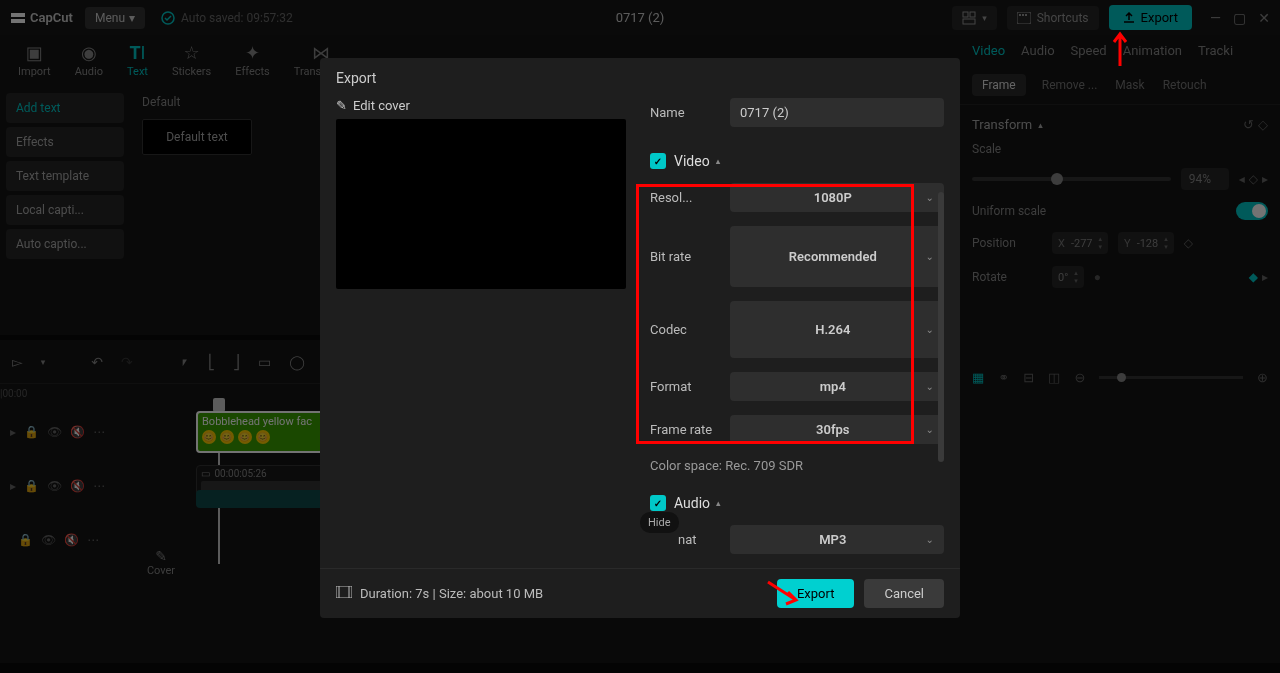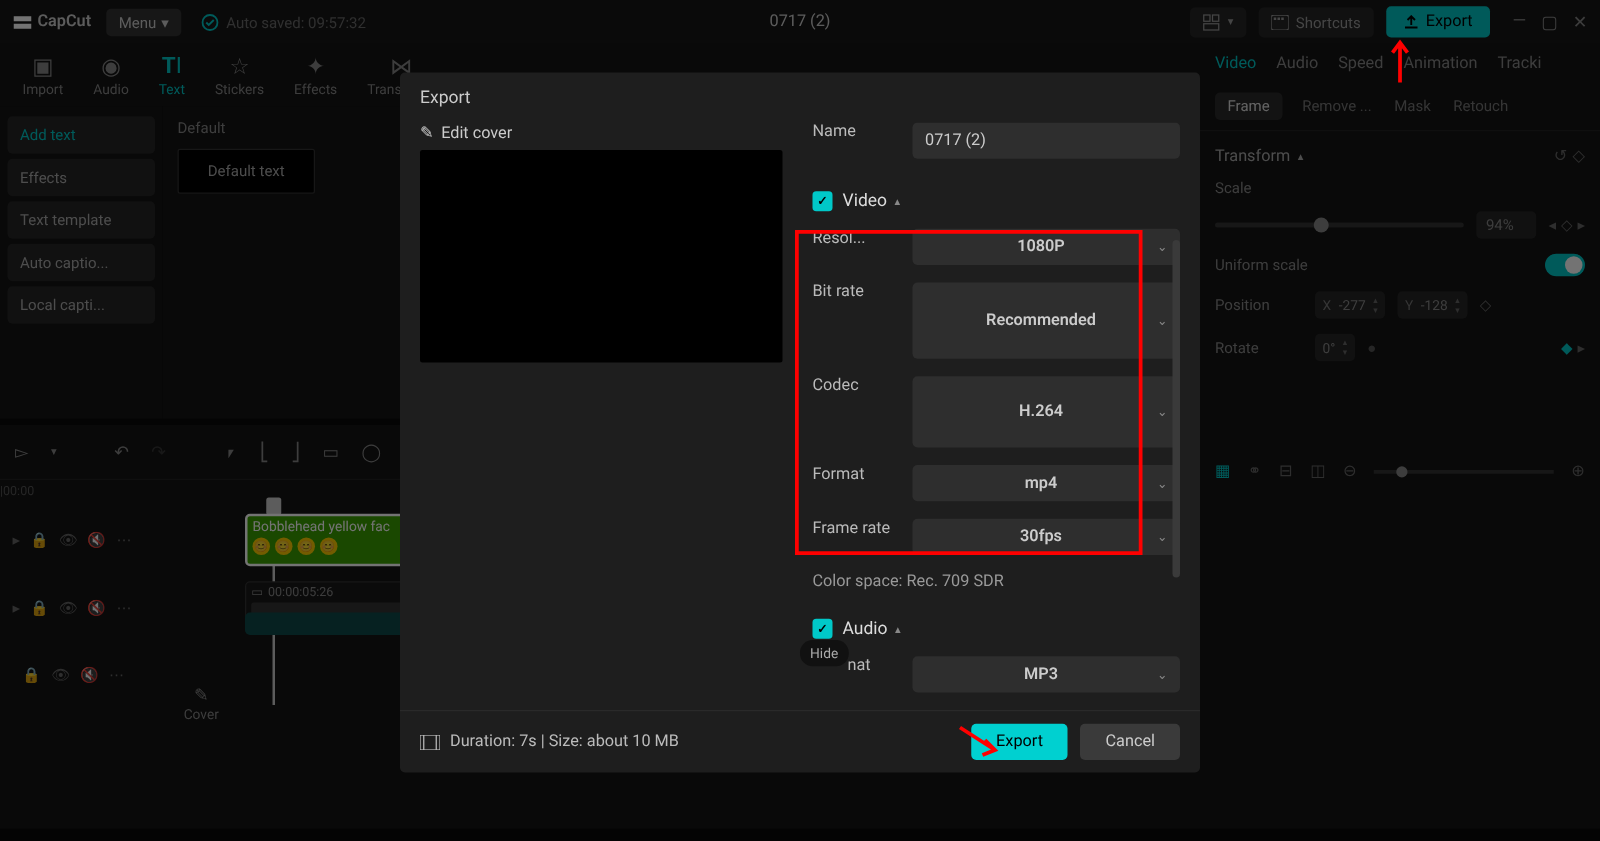--- a/index.html
+++ b/index.html
@@ -83,34 +83,34 @@
 .dim-overlay { position: absolute; inset: 0; background: rgba(0,0,0,0.55); z-index: 50; }
 
 
 .modal { position: absolute; left: 320px; top: 58px; width: 640px; height: 560px; background: #1e1e1e; z-index: 100; border-radius: 4px; display: flex; flex-direction: column; }
 .modal-header { padding: 12px 16px; color: #ccc; font-size: 14px; }
 .modal-body { display: flex; flex: 1; padding: 0 16px; gap: 24px; overflow: hidden; }
 .preview-col { width: 290px; }
 .edit-cover { color: #ccc; font-size: 13px; display: flex; align-items: center; gap: 6px; margin-bottom: 6px; cursor: pointer; }
 .preview-box { width: 100%; height: 170px; background: #000; border-radius: 2px; }
 .settings-col { flex: 1; position: relative; }
-.setting-row { display: flex; margin-bottom: 14px; }
+.setting-row { display: flex; align-items: center; margin-bottom: 14px; }
 .setting-label { width: 80px; color: #bbb; font-size: 13px; }
 .setting-value { flex: 1; background: #2e2e2e; border-radius: 4px; padding: 7px 10px; color: #ccc; font-size: 13px; display: flex; align-items: center; justify-content: space-between; }
 .setting-value.centered { justify-content: center; }
 .folder-icon { margin-left: 6px; background: #2e2e2e; padding: 6px 8px; border-radius: 4px; cursor: pointer; }
 .section-check { width: 16px; height: 16px; background: #00c8c8; border-radius: 3px; display: inline-flex; align-items: center; justify-content: center; color: #000; font-size: 10px; margin-right: 8px; font-weight: bold; }
 .section-title-row { display: flex; align-items: center; margin-bottom: 14px; color: #ddd; font-size: 14px; }
 .dropdown-chev { color: #888; font-size: 10px; }
 .red-box { position: absolute; border: 3px solid #ff0000; left: -14px; top: 86px; width: 278px; height: 260px; pointer-events: none; }
 .scrollbar-fake { position: absolute; right: 0; top: 94px; width: 6px; height: 270px; background: #3a3a3a; border-radius: 3px; }
 .color-space { color: #999; font-size: 13px; margin-top: 4px; }
 .hide-pill { position: absolute; left: -10px; top: 414px; background: #111; padding: 4px 8px; border-radius: 10px; font-size: 11px; color: #aaa; z-index: 2; }
 .modal-footer { height: 50px; display: flex; align-items: center; padding: 0 16px; border-top: 1px solid #2a2a2a; }
-.duration-info { display: flex; align-items: center; gap: 8px; color: #bbb; font-size: 13px; }
+.duration-info { display: flex; align-items: flex-start; gap: 8px; color: #bbb; font-size: 13px; }
 .footer-btns { margin-left: auto; display: flex; gap: 10px; }
 .btn-primary { background: #00d0d0; color: #000; border: none; padding: 7px 20px; border-radius: 4px; cursor: pointer; font-size: 13px; }
 .btn-secondary { background: #3a3a3a; color: #ccc; border: none; padding: 7px 20px; border-radius: 4px; cursor: pointer; font-size: 13px; }
 
 
 .arrow { position: absolute; z-index: 200; pointer-events: none; }
 .arrow svg { overflow: visible; }
 </style>
 </head>
 <body>
@@ -196,22 +196,22 @@
       <span class="tool-icon">⋈</span>
       <span>Transitions</span>
     </div>
 </div>
 
 <div class="main">
   <div class="left-panel">
     <button class="left-btn active bg">Add text</button>
     <button class="left-btn bg">Effects</button>
     <button class="left-btn bg">Text template</button>
+    <button class="left-btn bg">Local capti...</button>
     <button class="left-btn bg">Auto captio...</button>
-    <button class="left-btn bg">Local capti...</button>
   </div>
   <div class="mid-panel">
     <div class="mid-heading">Default</div>
     <div class="text-card">Default text</div>
   </div>
   <div class="player-panel"></div>
 </div>
 
 <div class="right-panel">
   <div class="right-tabs">

